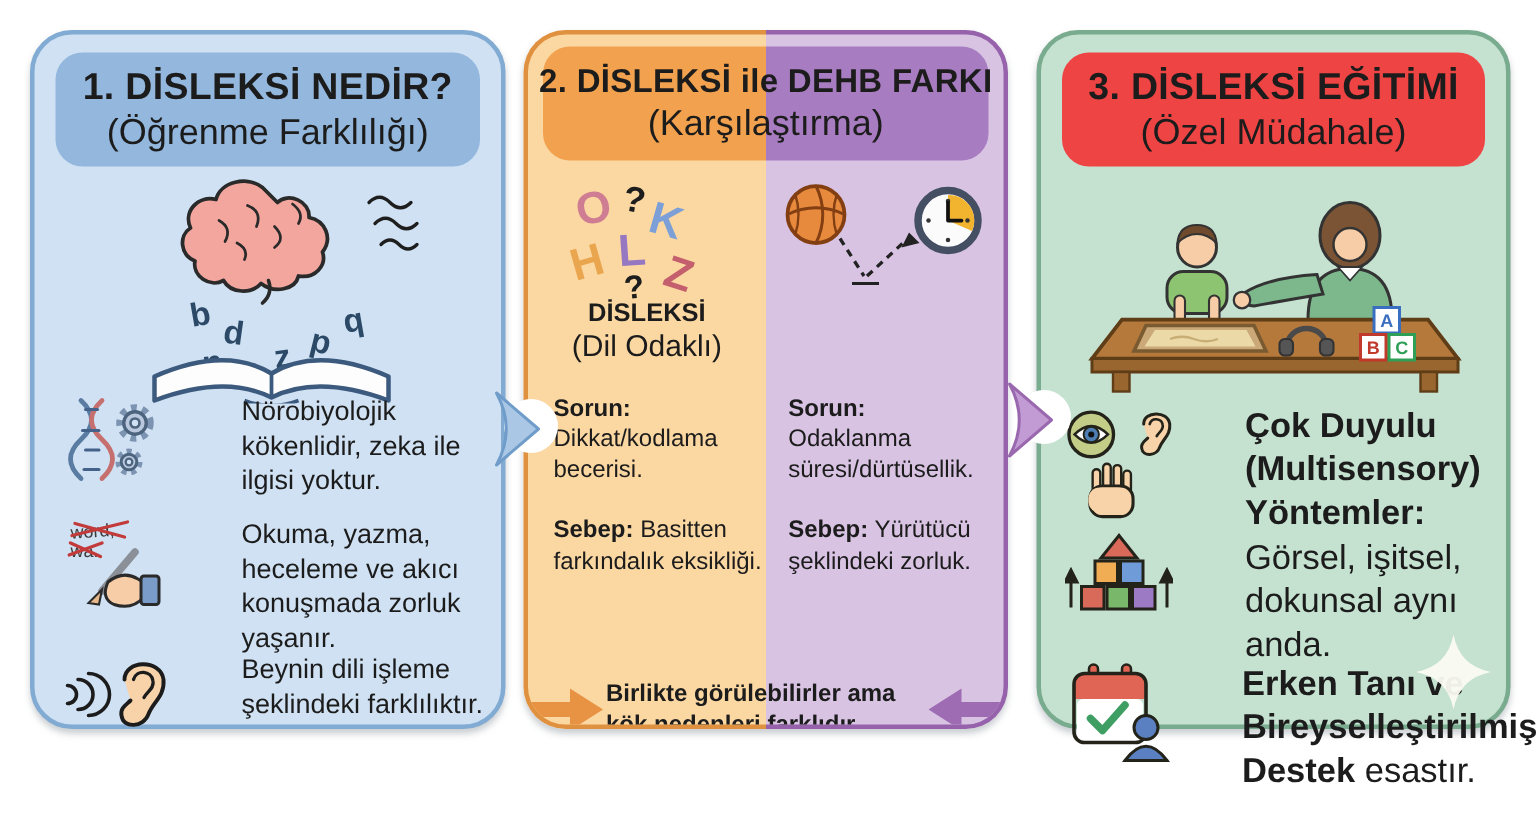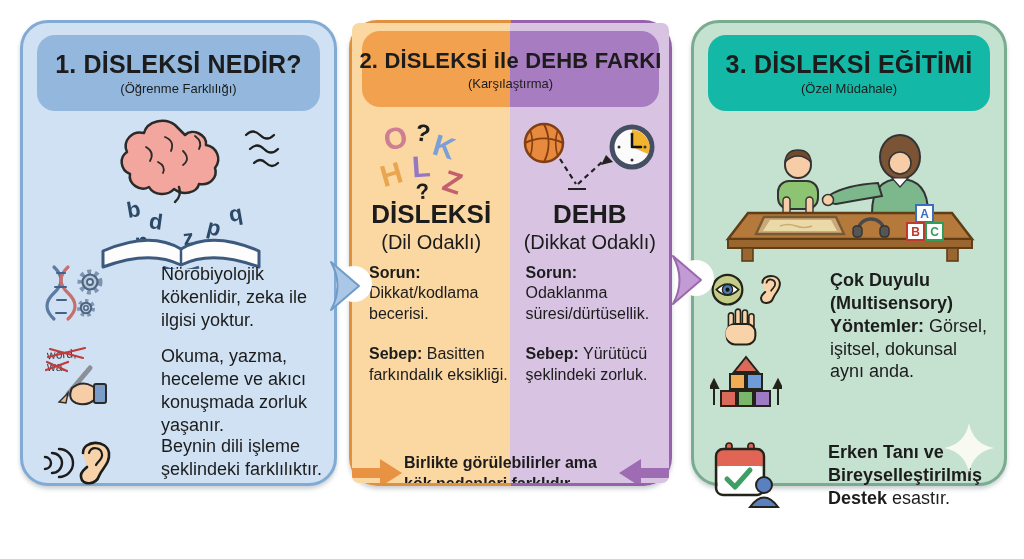--- a/index.html
+++ b/index.html
@@ -4,50 +4,50 @@
 <style>
   html,body{margin:0;padding:0;background:#ffffff;width:1024px;height:559px;overflow:hidden;
     font-family:"Liberation Sans",sans-serif;color:#1c1c1c;}
   .stage{position:relative;width:1024px;height:559px;background:#fff;}
 
   .panel{position:absolute;top:20px;height:466px;border-radius:28px;box-sizing:border-box;
     box-shadow:0 3px 4px rgba(110,120,130,.35);}
   #panel1{left:20px;width:317px;background:#cfe1f2;border:3px solid #82abd3;}
   #panel3{left:691px;width:316px;background:#c5e1d0;border:3px solid #79ab8e;}
   #panel2{left:349px;width:323px;padding:3px;background:linear-gradient(90deg,#e0913f 50%,#9662ab 50%);}
-  #panel2-inner{position:relative;width:100%;height:100%;box-sizing:border-box;border-radius:7px;overflow:hidden;
+  #panel2-inner{position:relative;width:100%;height:100%;box-sizing:border-box;border-radius:25px;overflow:hidden;
     background:linear-gradient(90deg,#fbd7a2 50%,#d8c3e3 50%);}
 
   .hdr{position:absolute;left:14px;right:14px;top:12px;height:76px;border-radius:18px;
     display:flex;flex-direction:column;align-items:center;justify-content:center;text-align:center;}
   #panel1 .hdr{background:#93b7dd;}
-  #panel3 .hdr{background:#14b8a6;}
+  #panel3 .hdr{background:#ef4444;}
   #panel2-inner .hdr{left:10px;right:10px;top:8px;background:linear-gradient(90deg,#f2a24e 50%,#a87cc0 50%);}
   .hdr .t{font-weight:bold;font-size:25px;letter-spacing:.2px;white-space:nowrap;}
   #panel2-inner .hdr .t{font-size:22px;}
-  .hdr .s{font-size:13px;margin-top:2px;}
+  .hdr .s{font-size:24px;margin-top:2px;}
 
   .bullet{position:absolute;left:14px;right:10px;display:flex;align-items:flex-start;gap:44px;}
   .bicon{flex:0 0 80px;display:flex;justify-content:center;}
   #panel3 .bicon{flex:0 0 76px;}
   .bullet p{margin:0;font-size:18px;line-height:1.27;}
   .bullet strong{font-weight:bold;}
   #p1b1{top:240px;} #p1b2{top:322px;} #p1b3{top:412px;}
   #p3b1{top:246px;} #p3b2{top:332px;} #p3b3{top:418px;}
-  #panel3 .bullet p{max-width:232px;font-size:18px;}
+  #panel3 .bullet p{max-width:232px;font-size:23px;}
   #panel1 .bullet p{max-width:206px;}
 
   .p1-illus{position:absolute;left:20px;top:94px;}
   .p3-illus{position:absolute;left:26px;top:98px;}
 
   .colicon{position:absolute;top:90px;width:50%;text-align:center;}
   .colicon.left{left:0;} .colicon.right{left:50%;}
   .colhead{position:absolute;top:176px;width:50%;text-align:center;}
   .colhead.left{left:0;} .colhead.right{left:50%;}
-  .colhead .h{font-weight:bold;font-size:26px;}
+  .colhead .h{font-weight:bold;font-size:17px;}
   .colhead .s{font-size:20px;margin-top:1px;}
   .coltext{position:absolute;top:240px;font-size:16px;line-height:1.28;}
   .coltext.left{left:17px;width:146px;}
   .coltext.right{left:calc(50% + 15px);width:152px;}
   .coltext p{margin:0 0 20px 0;}
   .coltext .blockLabel{display:block;font-weight:bold;}
   .coltext strong{font-weight:bold;}
 
   .p2foot{position:absolute;left:52px;right:52px;top:430px;text-align:left;
     font-weight:bold;font-size:16px;line-height:1.3;}
@@ -214,24 +214,20 @@
             <circle cx="116" cy="47" r="1.5" fill="#333"></circle>
               <circle cx="103" cy="34" r="1.5" fill="#333"></circle>
             <path d="M116,34 V22 M116,34 L125,34" stroke="#111" stroke-width="2.5" stroke-linecap="round"></path>
           </g>
         </svg>
       </div>
 
       <div class="colhead left">
         <div class="h">DİSLEKSİ</div>
         <div class="s">(Dil Odaklı)</div>
-      </div>
-      <div class="colhead right">
-        <div class="h">DEHB</div>
-        <div class="s">(Dikkat Odaklı)</div>
       </div>
 
       <div class="coltext left">
         <p><strong class="blockLabel">Sorun:</strong><span>Dikkat/kodlama becerisi.</span></p>
         <p><strong>Sebep:</strong><span> Basitten farkındalık eksikliği.</span></p>
       </div>
       <div class="coltext right">
         <p><strong class="blockLabel">Sorun:</strong><span>Odaklanma süresi/dürtüsellik.</span></p>
         <p><strong>Sebep:</strong><span> Yürütücü şeklindeki zorluk.</span></p>
       </div>

